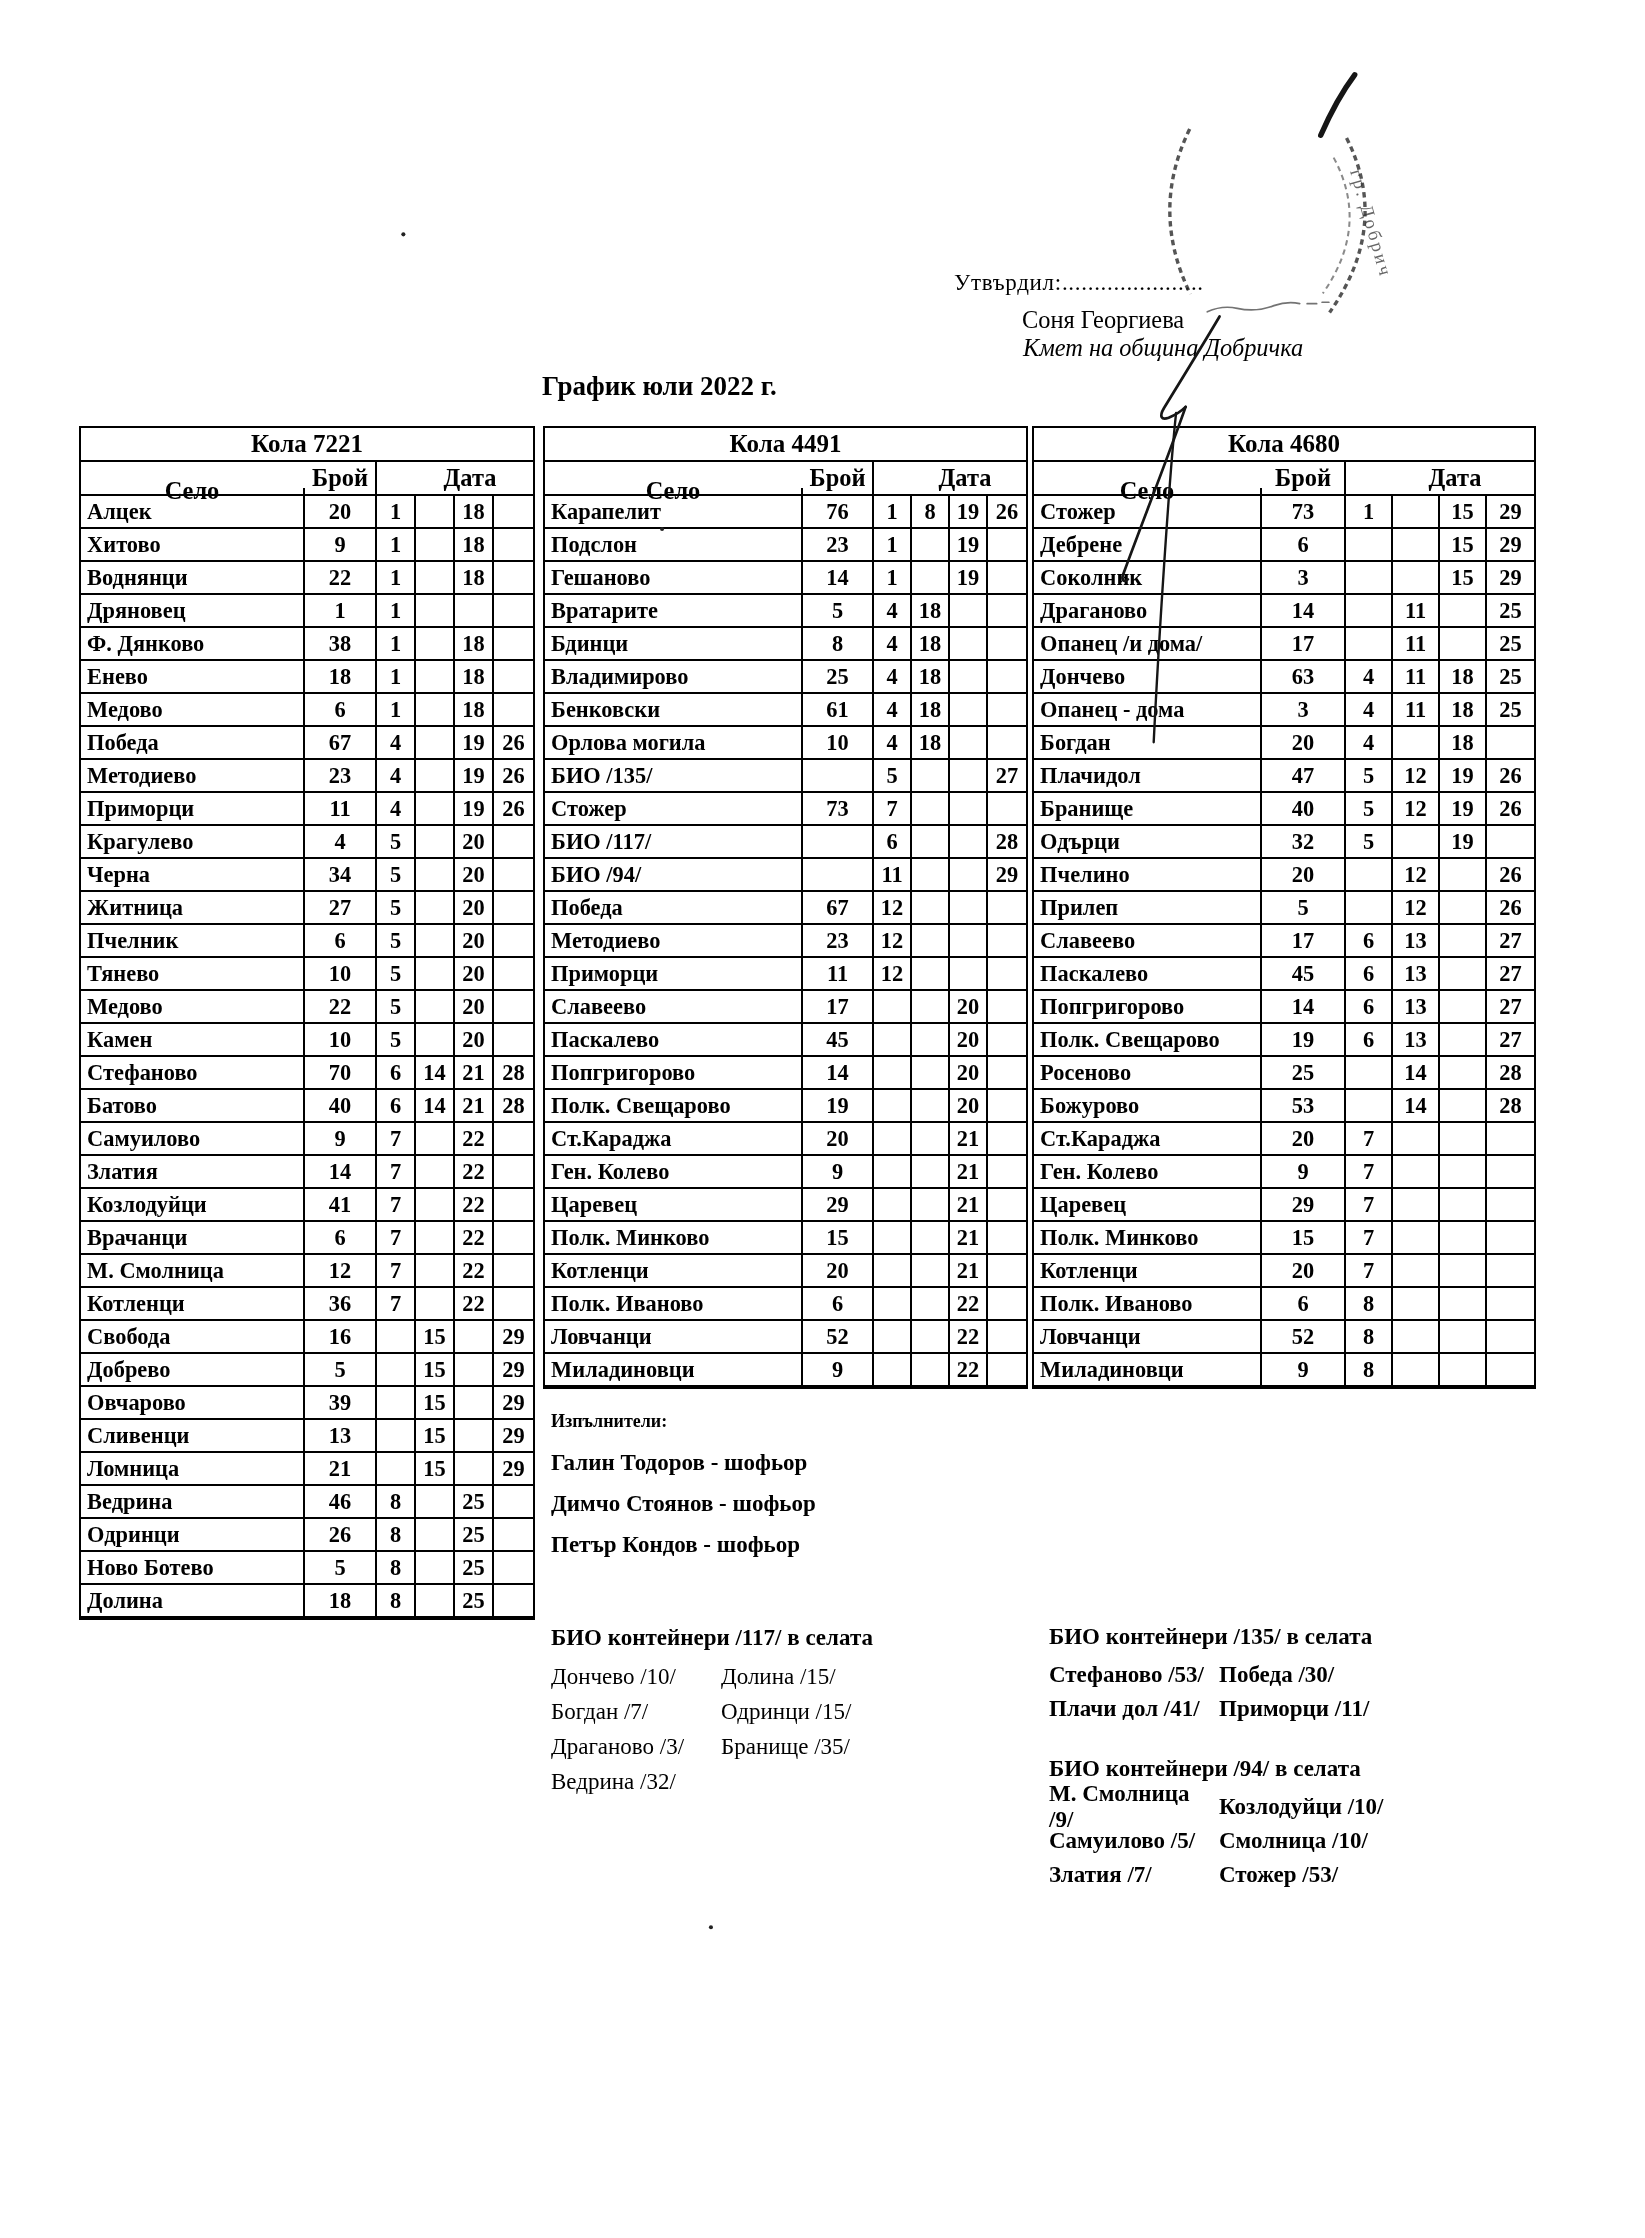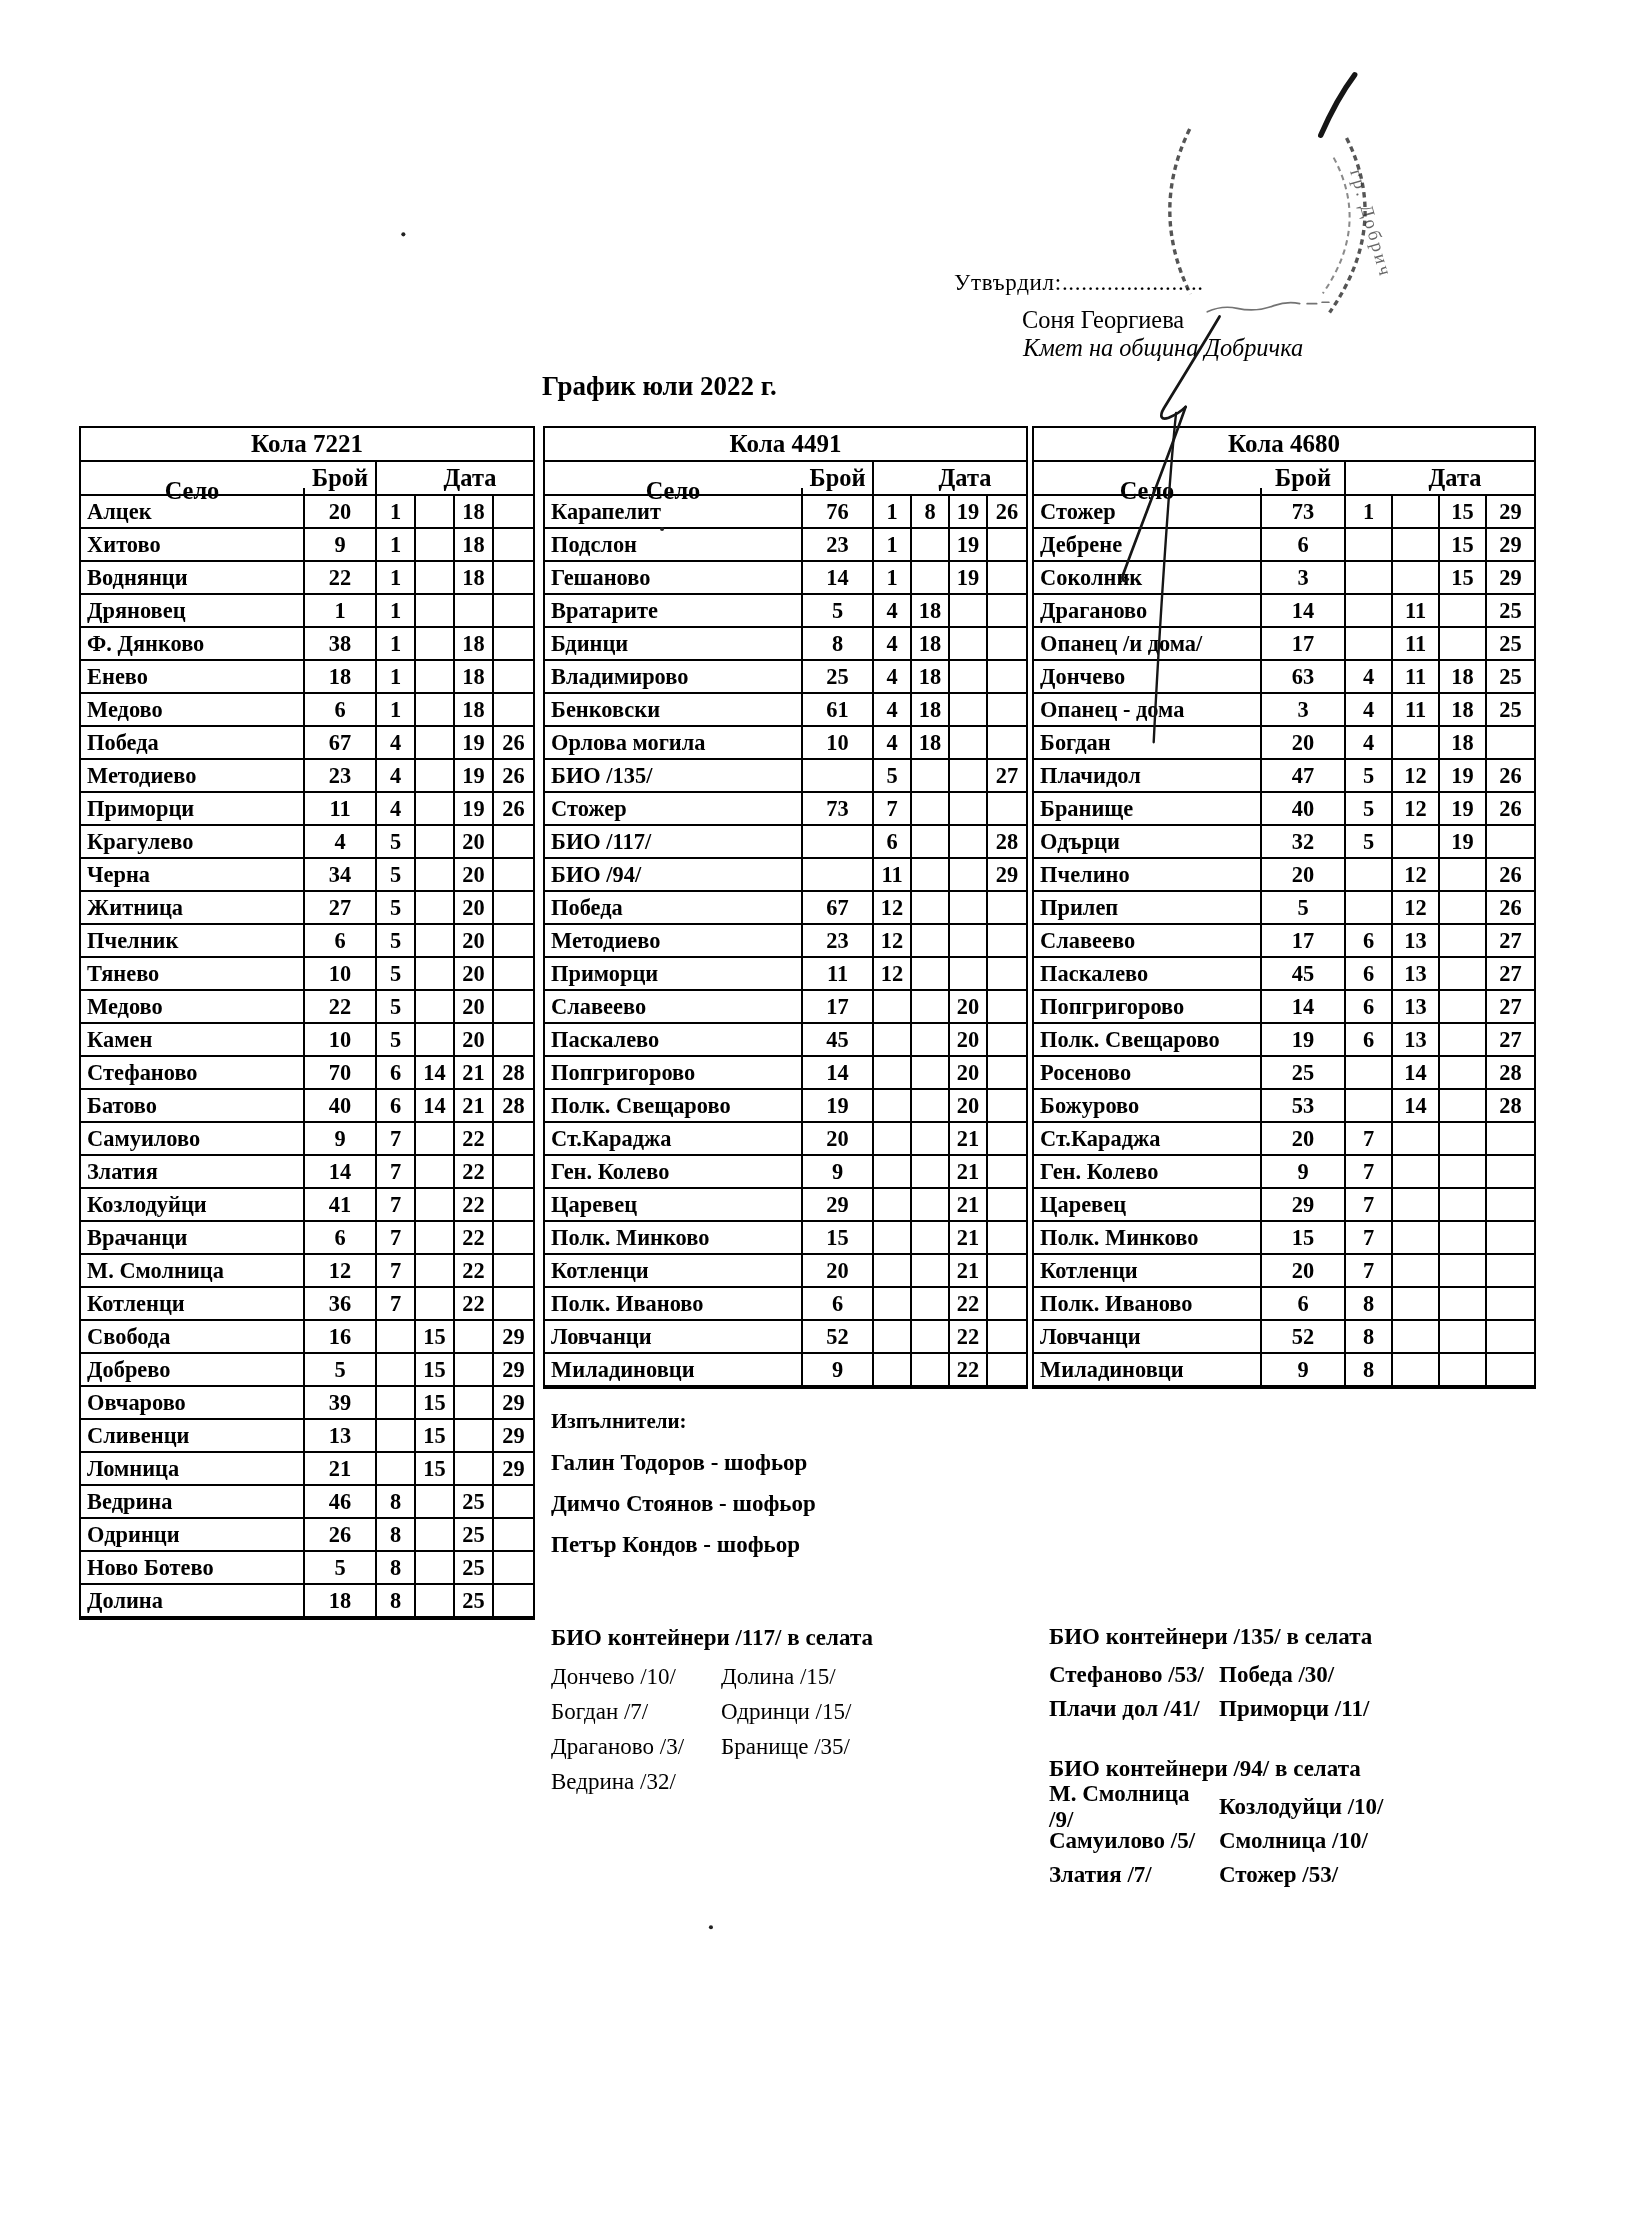--- a/index.html
+++ b/index.html
@@ -31,21 +31,21 @@
   .hv{grid-column:1;border-right:2.7px solid #000;margin-top:26px;}
   .hc{grid-column:2;border-right:2.7px solid #000;}
   .hd{grid-column:3/7;padding-left:30px;}
   .cell{display:flex;align-items:center;font-size:22.4px;font-weight:bold;
         border-bottom:2px solid #000;overflow:hidden;white-space:nowrap;}
   .village{justify-content:flex-start;padding-left:6.1px;border-right:2.7px solid #000;}
   .count{justify-content:center;border-right:2.7px solid #000;}
   .date{justify-content:center;border-right:2px solid #000;}
   .c5{border-right:none;}
   
-  .exec-title{font-size:21px;font-weight:bold;height:42px;display:flex;align-items:center;}
+  .exec-title{font-size:18px;font-weight:bold;height:42px;display:flex;align-items:center;}
   .drivers > div{font-size:23px;font-weight:bold;height:41px;display:flex;align-items:center;}
   .bio-title{font-size:23px;font-weight:bold;height:33px;display:flex;align-items:center;}
   .bio-cols{display:flex;margin-top:5.4px;}
   .bio-col{display:block;}
   .bio-left{width:170px;}
   .b117 .bio-col > div{font-size:23px;font-weight:normal;height:35px;display:flex;align-items:center;}
   .b135 .bio-col > div,.b94 .bio-col > div{font-size:23px;font-weight:bold;height:34px;display:flex;align-items:center;}
   svg{position:absolute;left:0;top:0;pointer-events:none;}
   .stamp{fill:none;stroke:#2a2a2a;stroke-width:5;stroke-dasharray:8 6;opacity:.8;}
   .sig{fill:none;stroke:#161616;stroke-linecap:round;}

